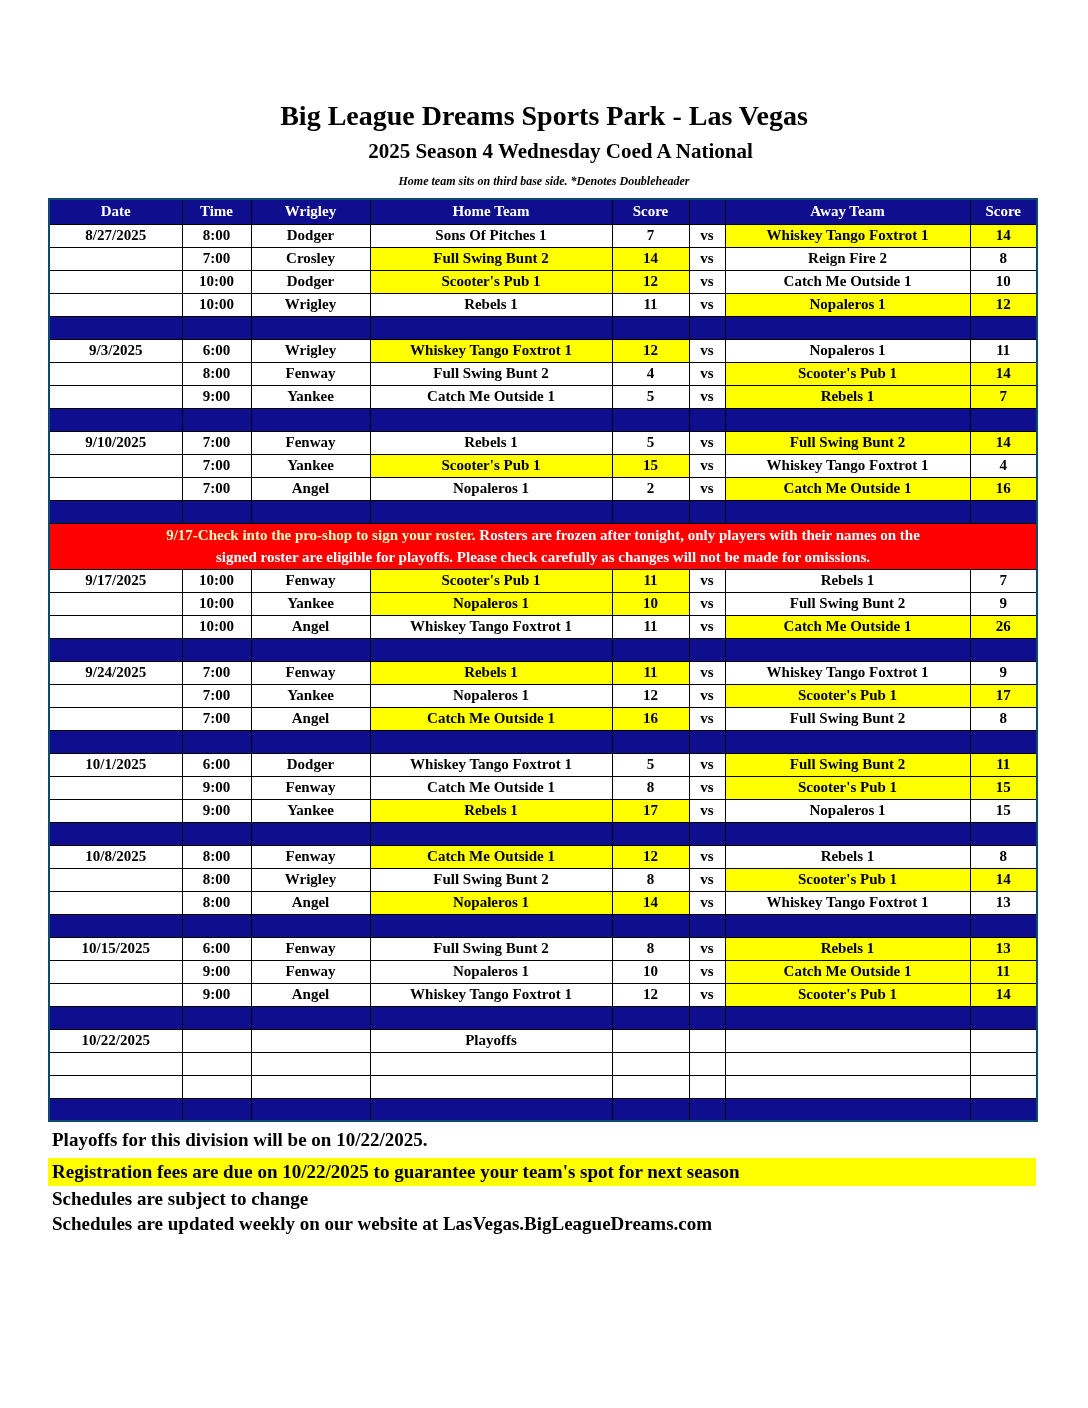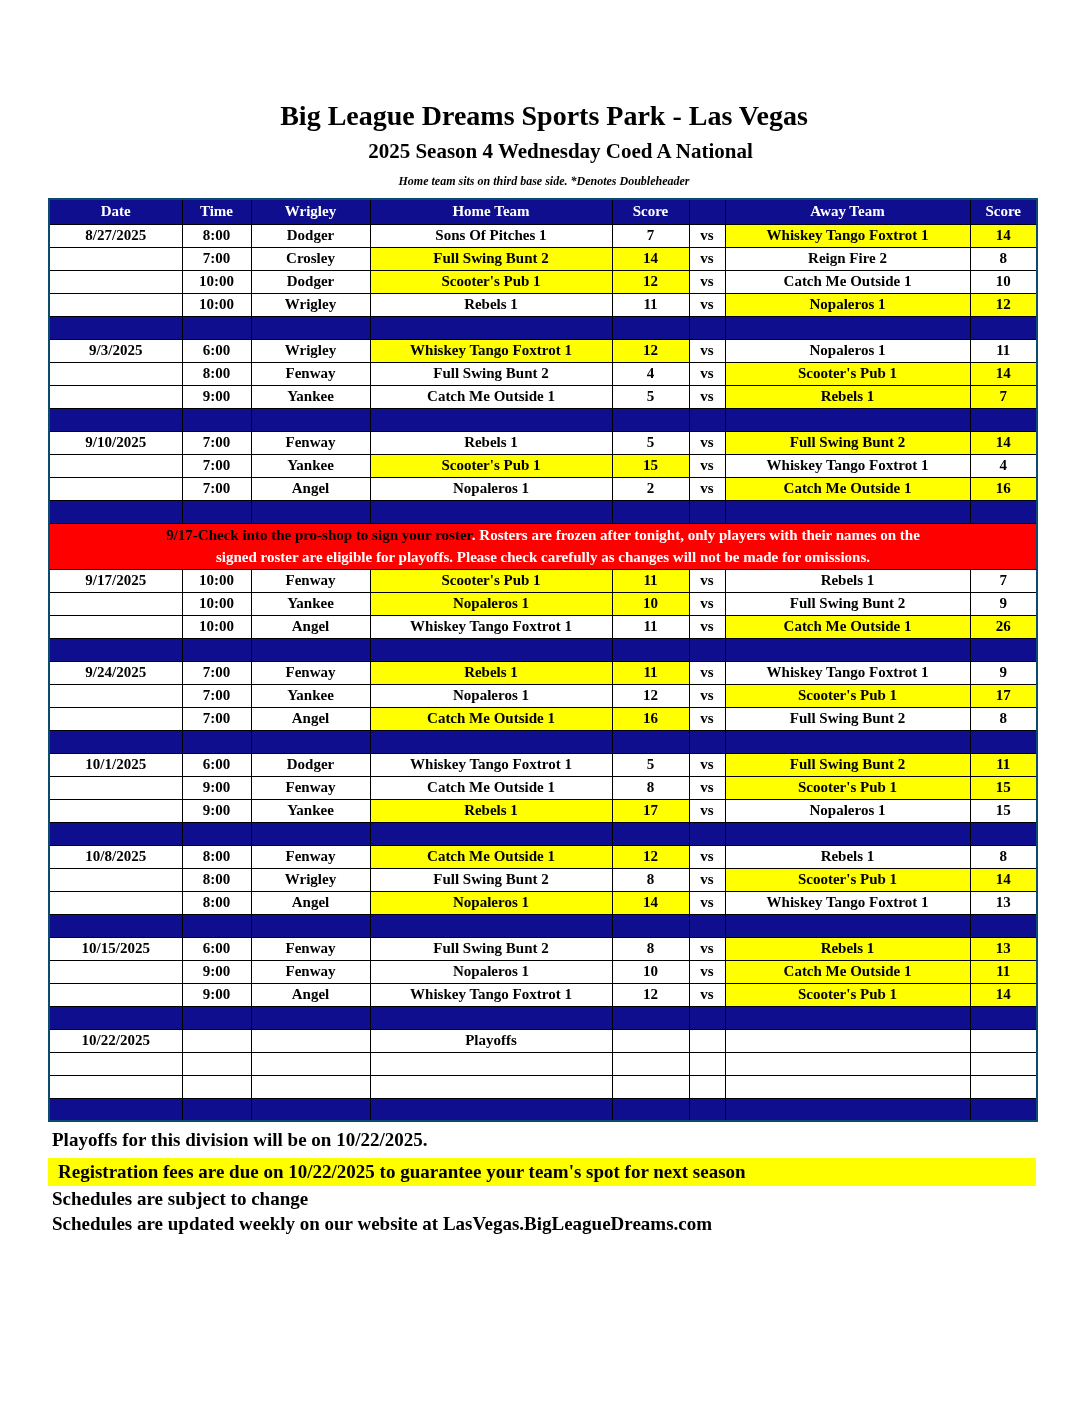--- a/index.html
+++ b/index.html
@@ -24,26 +24,26 @@
     overflow:hidden; white-space:nowrap;
   }
   table.sched th { background:#0E0E8E; color:#ffffff; height:25px; font-size:15px; }
   td.sep { background:#0E0E8E; height:21px; }
   td.hl { background:#FFFF00; }
   td.vs { font-size:13px; }
   td.notice {
     background:#FF0000; color:#ffffff; height:47px;
     font-size:15.5px; line-height:1.5; white-space:normal;
   }
-  .notice-prefix { color:#000000; }
-  .notice-hl { color:#000000; }
+  .notice-prefix { color:#fef9c3; }
+  .notice-hl { color:#fef9c3; }
 
   .footer { margin:6px 0 0 48px; width:988px; font-weight:bold; }
   .footer .fline { font-size:19px; margin-top:1px; padding:1px 4px; }
-  .footer .fline.yellow { background:#FFFF00; margin-top:6px; padding:3px 10px; }
+  .footer .fline.yellow { background:#FFFF00; margin-top:6px; padding:3px 4px; }
 </style>
 </head>
 <body>
 
 <div class="page">
   <div class="title">Big League Dreams Sports Park - Las Vegas</div>
   <div class="subtitle">2025 Season 4 Wednesday Coed A National</div>
   <div class="note">Home team sits on third base side.  *Denotes Doubleheader</div>
 
   <table class="sched" id="schedule-table">

